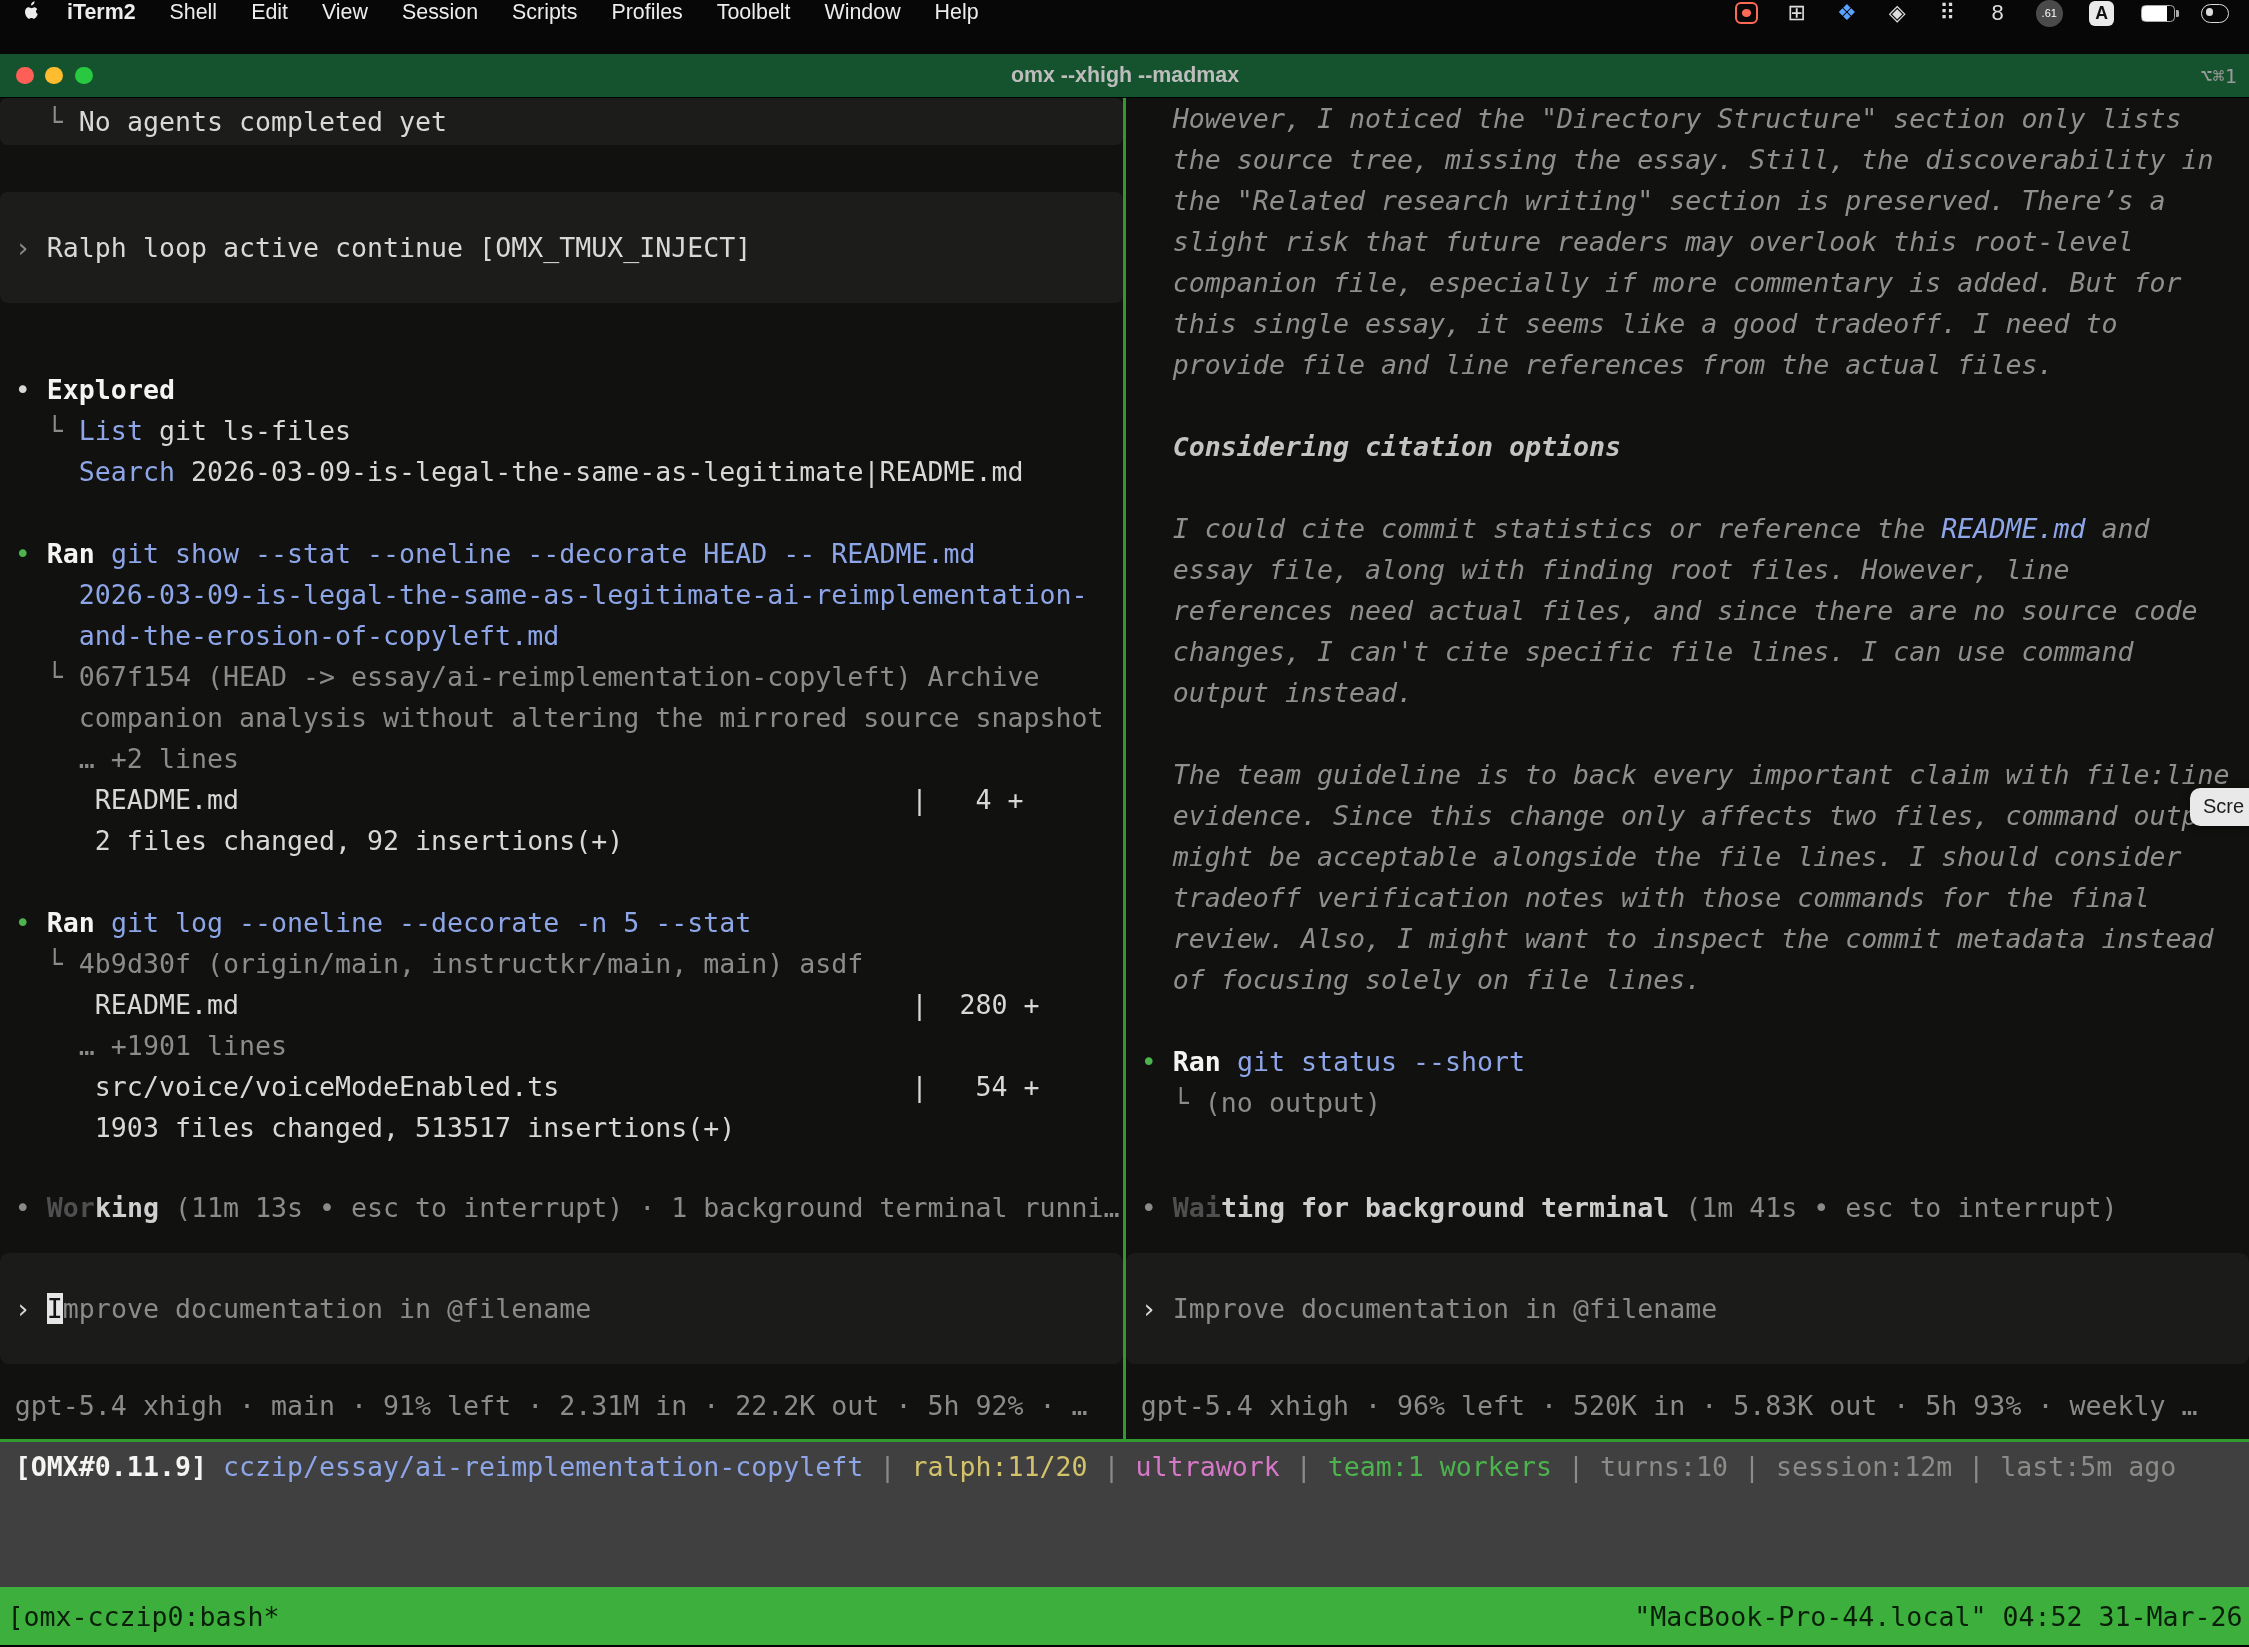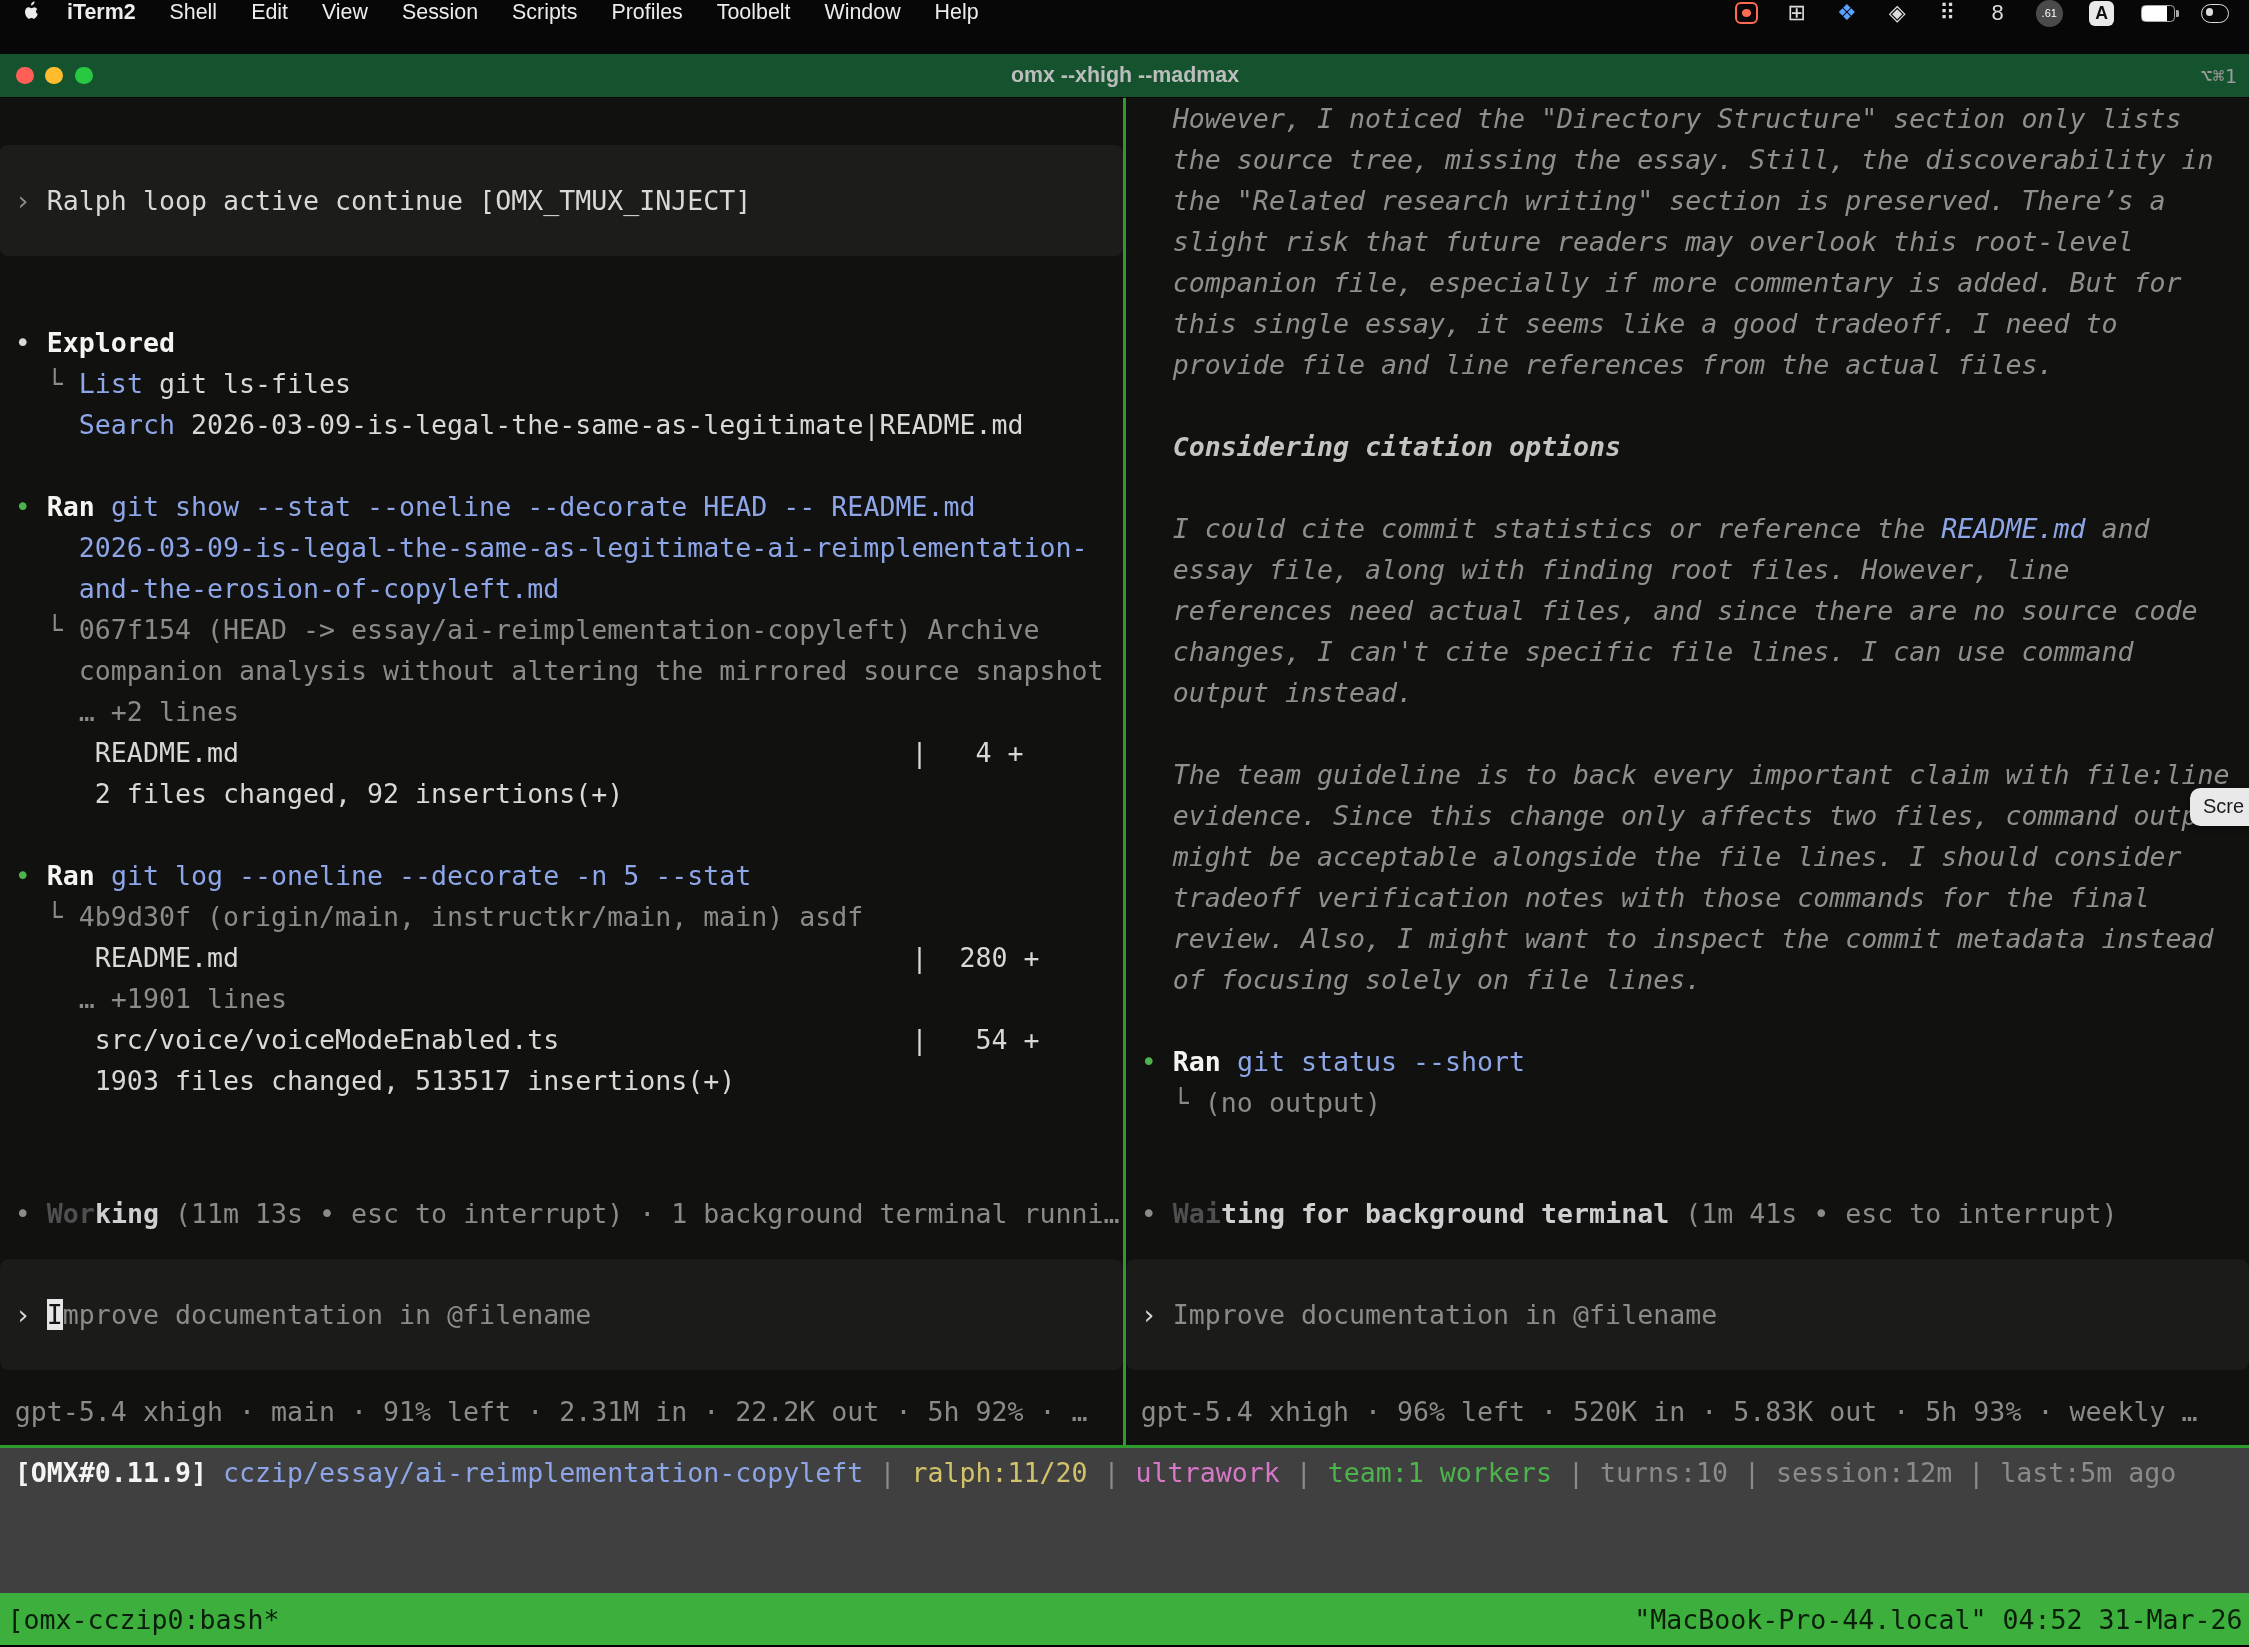--- a/index.html
+++ b/index.html
@@ -64,21 +64,21 @@
   .s-itb    { color:#c4c4c2; font-style:italic; font-weight:bold; }
   .s-itblue { color:#8ea6e8; font-style:italic; }
   .s-cursor { background:#e6e6e6; color:#141414; }
   .s-yellow { color:#d2c36a; }
   .s-pink   { color:#d678c8; }
   .s-shimdim { color:#4f4f4f; font-weight:bold; }
   .s-shimlit { color:#cfcfcf; font-weight:bold; }
 
   
   .omx-pane { height:145px; background:#404040; padding-top:4.4px; }
-  .tmux-bar { height:52px; background:#3daf3d; color:#0a1f0a; display:flex; align-items:center;
+  .tmux-bar { height:58px; background:#3daf3d; color:#0a1f0a; display:flex; align-items:center;
               justify-content:space-between; font-size:26.6px; padding:0 7.4px; white-space:pre; }
 
   
   .edge-overlay { position:absolute; right:0; top:690px; background:#e9e9e9; color:#1c1c1c;
                   font-family:"Liberation Sans", sans-serif; font-size:20px; padding:7.4px 5.9px 7.4px 13.3px;
                   border-radius:10.3px 0 0 10.3px; box-shadow:0 1.5px 7.4px rgba(0,0,0,.5); z-index:5; }
 </style>
 </head>
 <body>
 
@@ -111,20 +111,23 @@
   </div>
   <div class="win-title">omx --xhigh --madmax</div>
   <div class="win-shortcut">⌥⌘1</div>
 </div>
 
 <div class="term">
   <div class="panes">
 
     <div class="pane">
       <div class="scroll">
+          <div class="tbox top-box">
+            <div class="tline"><span class="s-gray">  └ </span><span class="s-fg">No agents completed yet</span></div>
+          </div>
           <div class="tbox ralph-box">
             <div class="tline"><span class="s-gray">› </span><span class="s-fg">Ralph loop active continue [OMX_TMUX_INJECT]</span></div>
           </div>
           <div class="tline"><span class="s-fg">• </span><span class="s-bold">Explored</span></div>
           <div class="tline"><span class="s-gray">  └ </span><span class="s-blue">List</span><span class="s-fg"> git ls-files</span></div>
           <div class="tline"><span class="s-fg">    </span><span class="s-blue">Search</span><span class="s-fg"> 2026-03-09-is-legal-the-same-as-legitimate|README.md</span></div>
           <div class="tline"> </div>
           <div class="tline"><span class="s-green">• </span><span class="s-bw">Ran </span><span class="s-blue">git show --stat --oneline --decorate HEAD -- README.md</span></div>
           <div class="tline"><span class="s-blue">    2026-03-09-is-legal-the-same-as-legitimate-ai-reimplementation-</span></div>
           <div class="tline"><span class="s-blue">    and-the-erosion-of-copyleft.md</span></div>

